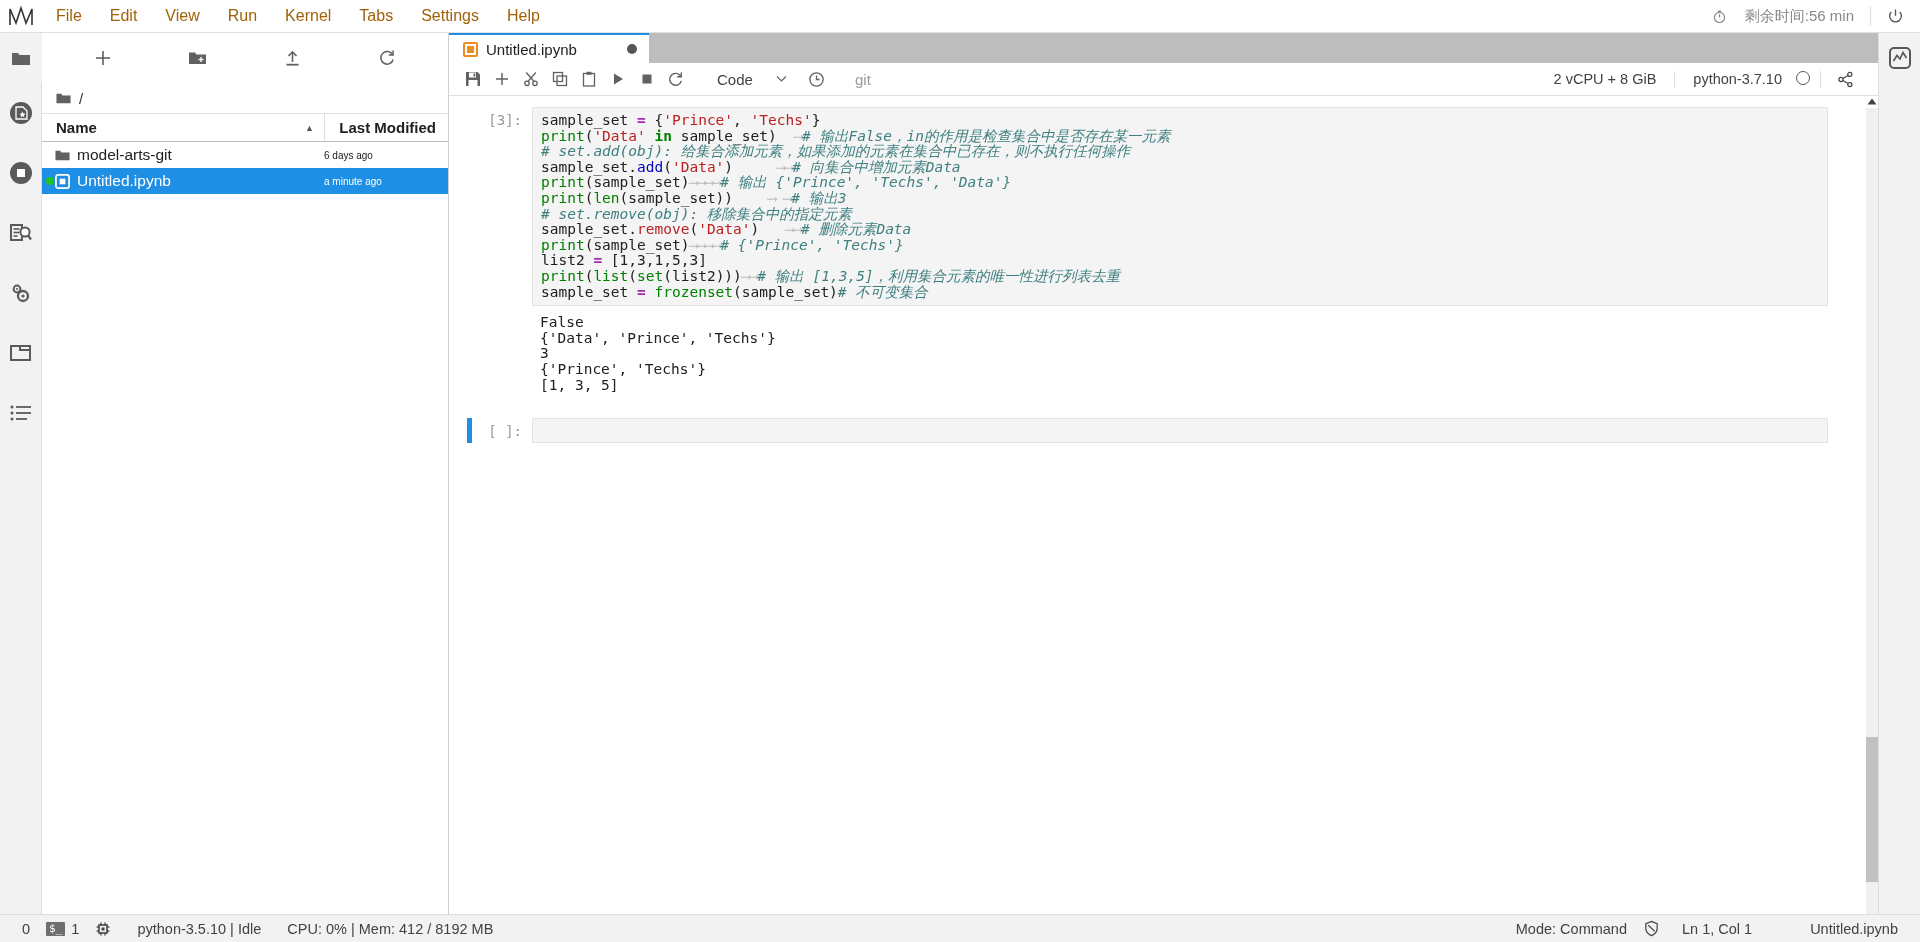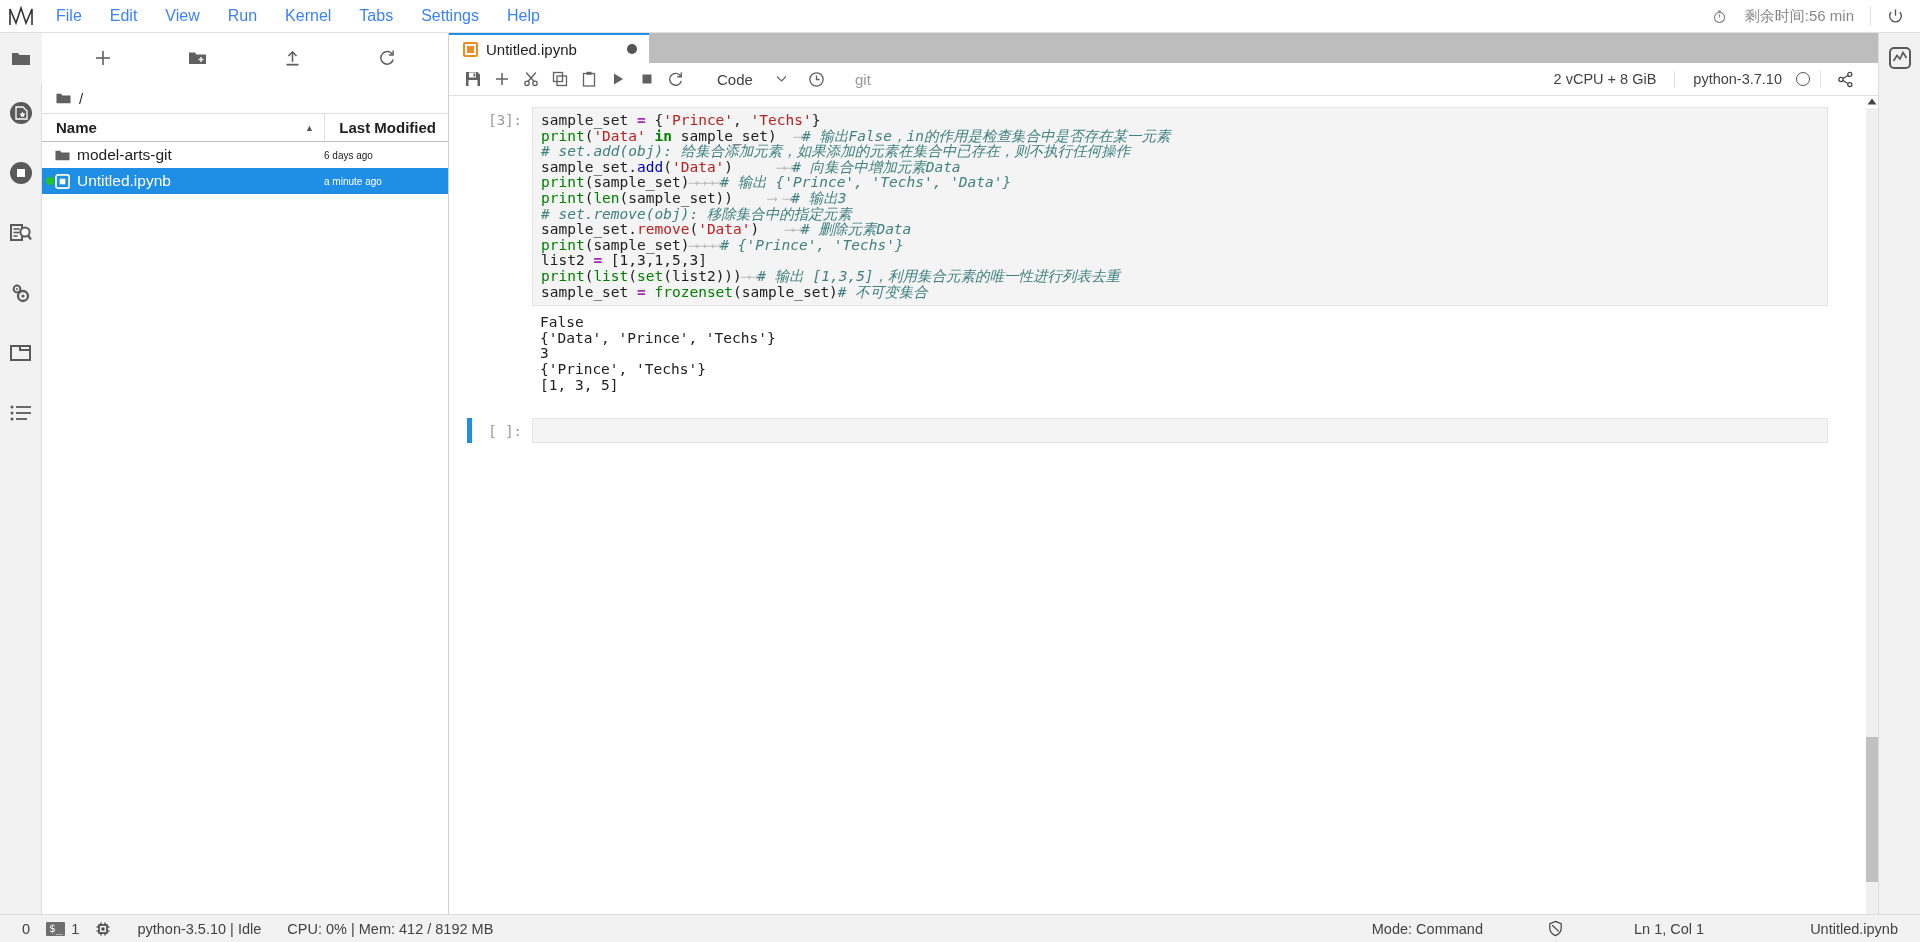--- a/index.html
+++ b/index.html
@@ -11,21 +11,21 @@
   #app { position: relative; width: 1920px; height: 942px; display: flex; flex-direction: column; }
 
   
   .menubar {
     height: 33px; min-height: 33px; display: flex; align-items: center;
     background: #fff; border-bottom: 1px solid #e0e0e0; position: relative;
   }
   .jl-logo { width: 42px; display: flex; align-items: center; justify-content: center; }
   .menu-items { display: flex; align-items: center; gap: 0px; }
   .menu-item {
-    font-size: 16px; color: #3b82f6; padding: 4px 14px; cursor: pointer; line-height: 1.2;
+    font-size: 16px; color: #a16207; padding: 4px 14px; cursor: pointer; line-height: 1.2;
   }
   .menubar-right {
     margin-left: auto; display: flex; align-items: center; height: 100%;
   }
   .time-left {
     display: flex; align-items: center; gap: 18px; color: #888; font-size: 15px;
     padding-right: 16px; border-right: 1px solid #ddd; height: 20px;
   }
   .power-btn { padding: 0 16px; display: flex; align-items: center; cursor: pointer; color: #555; }
 
@@ -106,21 +106,21 @@
     color: #616161; cursor: pointer; border-radius: 2px;
   }
   .tb-sep { width: 10px; }
   .celltype-select {
     display: flex; align-items: center; justify-content: space-between;
     width: 80px; height: 25px; margin-left: 8px; font-size: 15px; color: #424242;
     padding: 0 4px 0 6px; cursor: pointer;
   }
   .celltype-select .chev { font-size: 11px; color: #666; }
   .git-label { font-size: 15px; color: #9a9a9a; margin-left: 23px; }
-  .tb-right { margin-left: auto; display: flex; align-items: center; gap: 0; }
+  .tb-right { margin-left: auto; display: flex; align-items: flex-start; gap: 0; }
   .vcpu { font-size: 14.5px; color: #424242; padding-right: 18px; border-right: 1px solid #ddd; }
   .kernel-name { font-size: 14.5px; color: #424242; padding: 0 14px 0 18px; }
   .kernel-circle { width: 14px; height: 14px; border: 1.6px solid #555; border-radius: 50%; }
   .share-btn { padding: 0 14px 0 16px; margin-left: 10px; border-left: 1px solid #ddd; display: flex; align-items: center; color: #444; cursor: pointer; }
 
   
   .nb-area { flex: 1; background: #fff; position: relative; overflow: hidden; display: flex; }
   .nb-content { flex: 1; padding-top: 8px; min-width: 0; }
 
   .cell { display: flex; position: relative; margin-bottom: 0px; padding: 3px 0; }
@@ -170,21 +170,21 @@
     display: flex; flex-direction: column; align-items: center;
   }
 
   
   .statusbar {
     height: 28px; min-height: 28px; background: #f2f2f2; border-top: 1px solid #ddd;
     display: flex; align-items: center; font-size: 14.5px; color: #424242; padding: 0 14px;
     gap: 0px;
   }
   .sb-item { padding: 0 8px; display: flex; align-items: center; gap: 6px; cursor: default; }
-  .sb-right { margin-left: auto; display: flex; align-items: center; gap: 48px; }
+  .sb-right { margin-left: auto; display: flex; align-items: center; }
   .term-chip {
     background: #6e6e6e; color: #fff; font-family: "DejaVu Sans Mono", monospace;
     font-size: 11px; padding: 1px 3px; border-radius: 1px; line-height: 12px;
   }
   svg { display: block; }
 </style>
 </head>
 <body>
 
 <div id="app">

